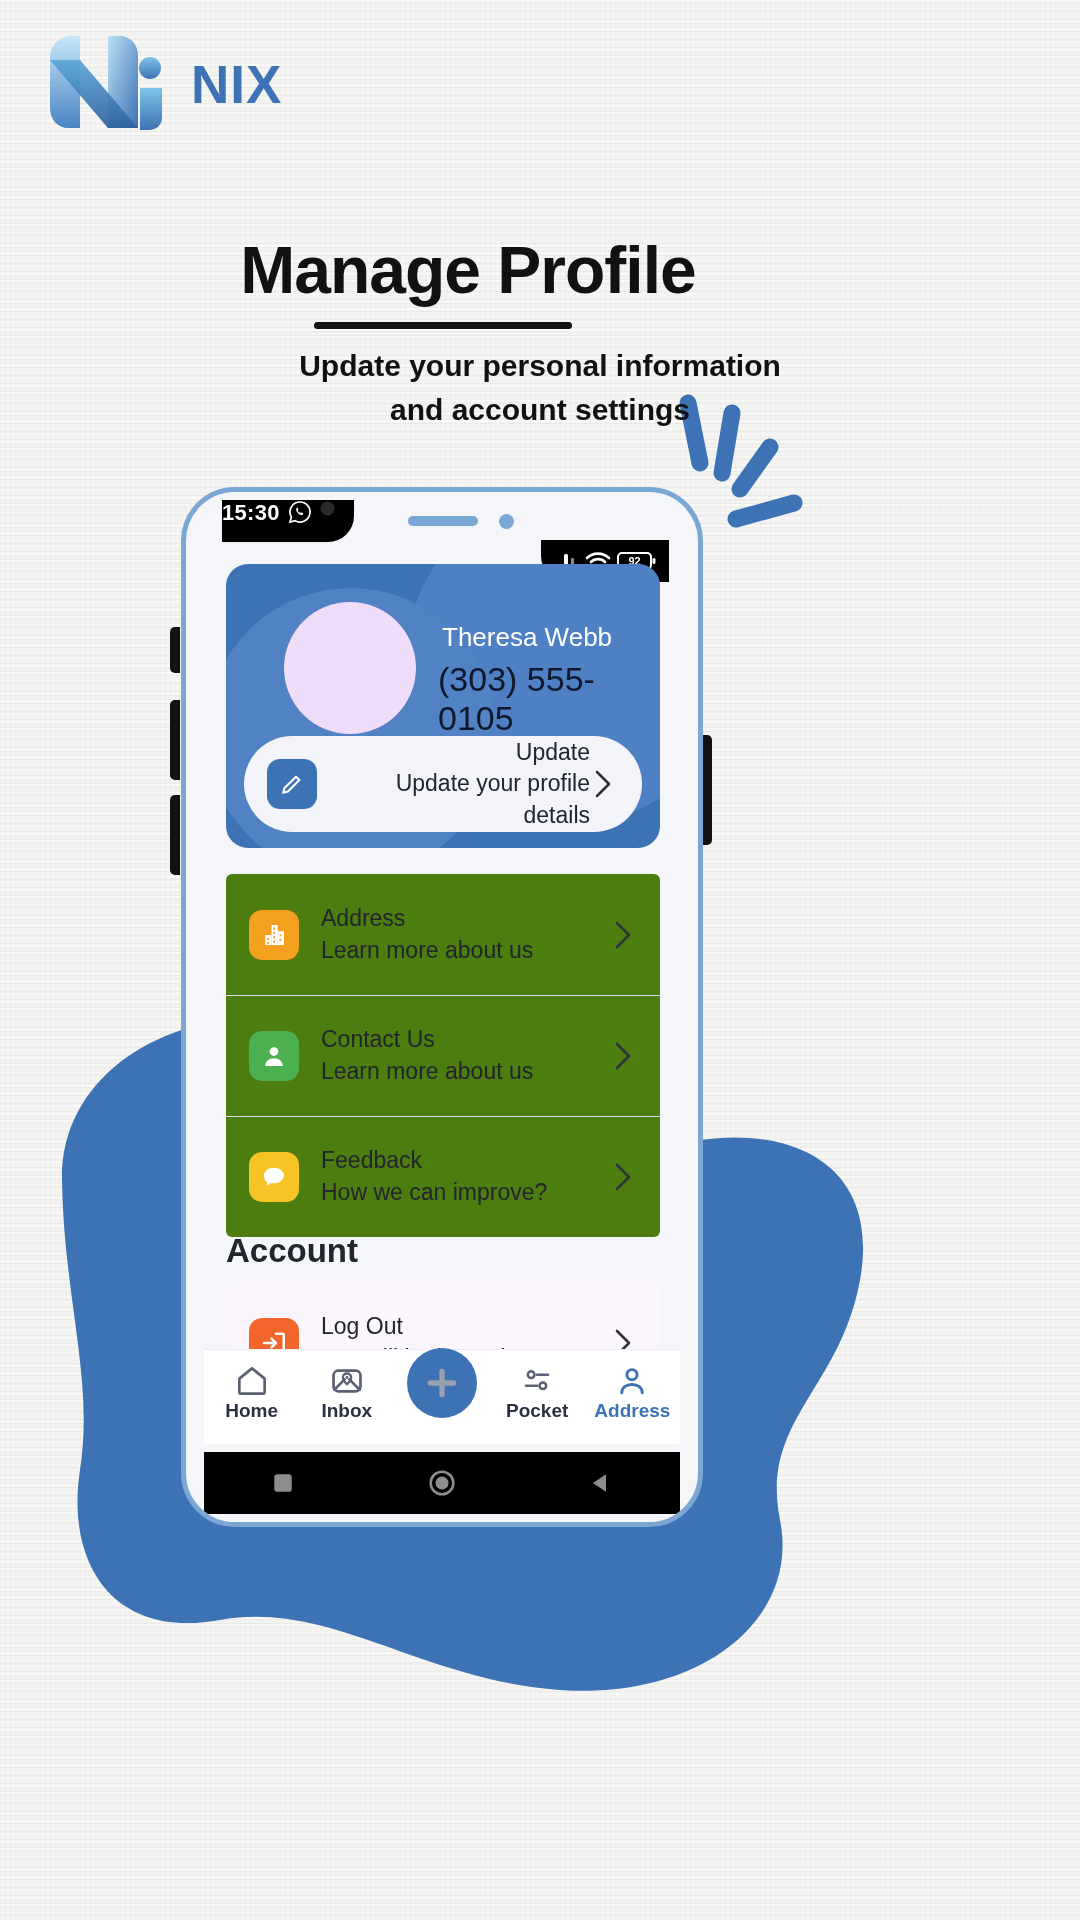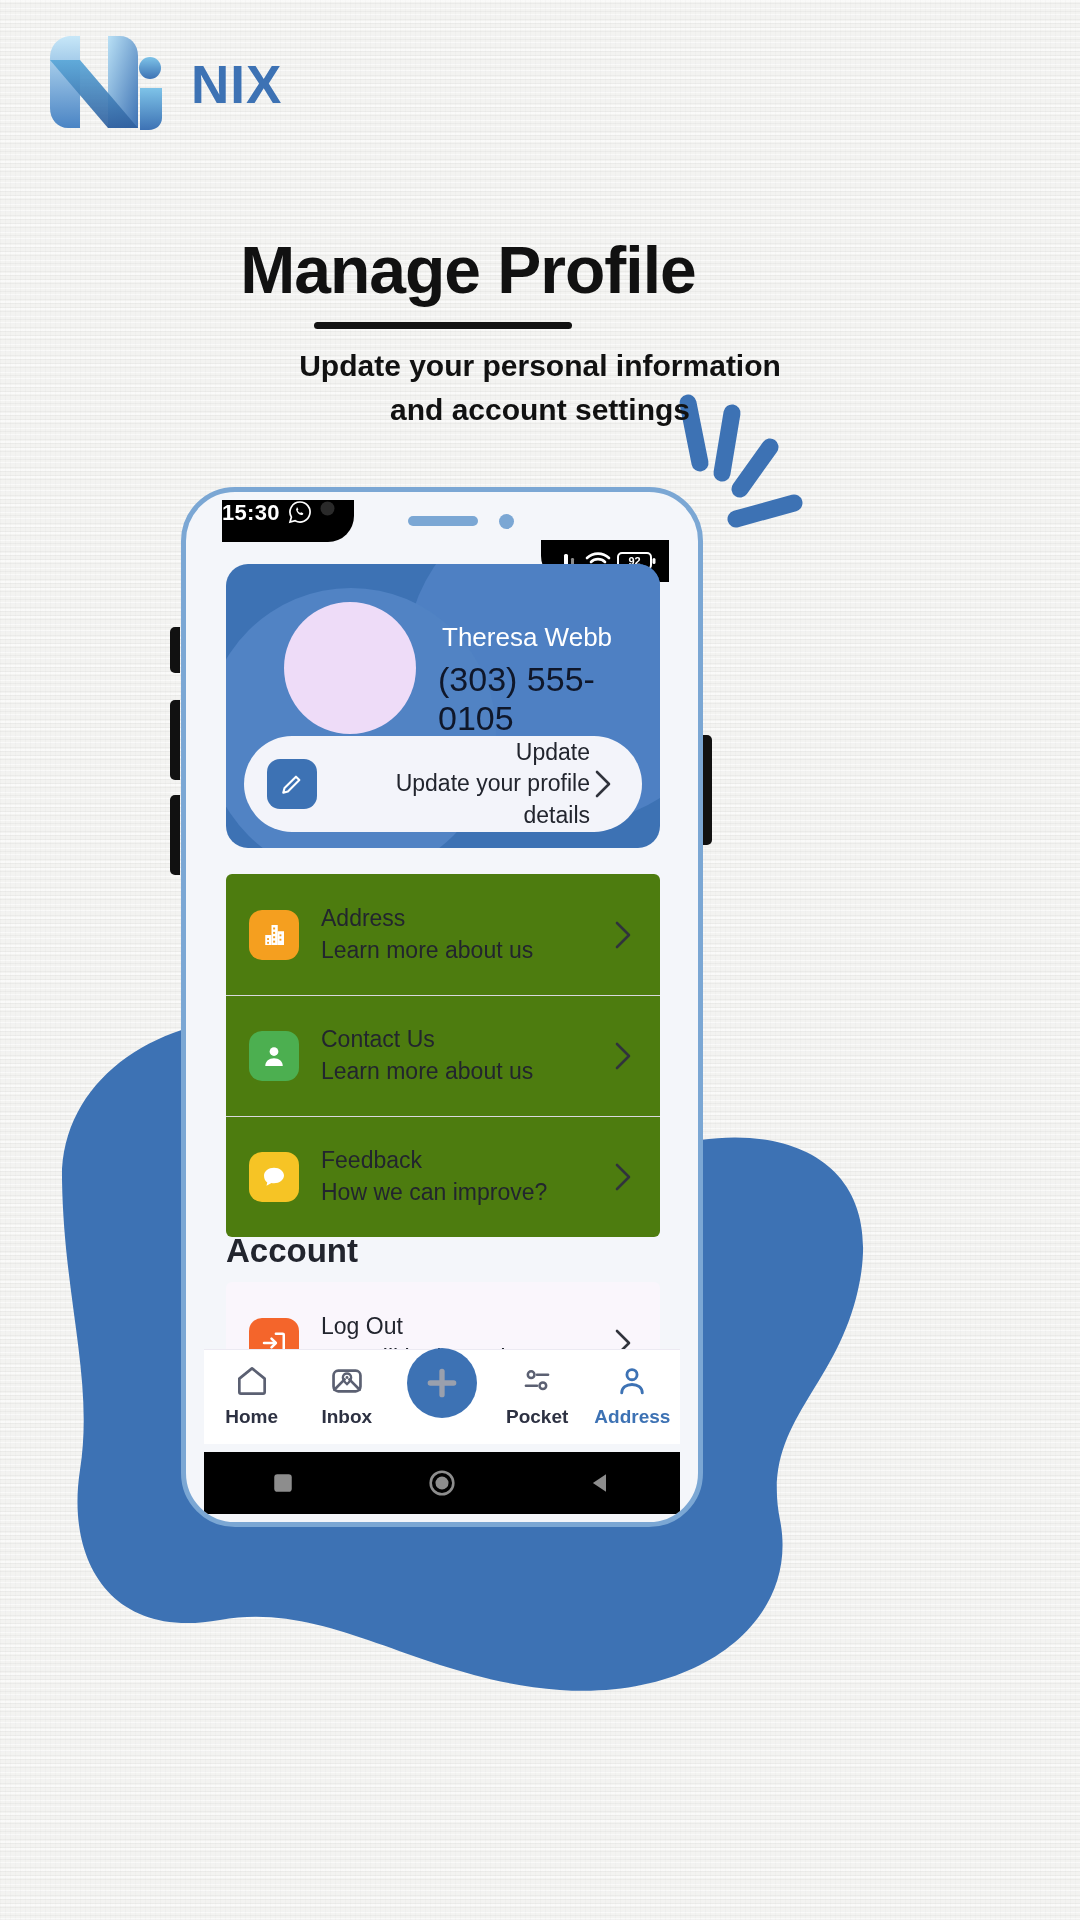--- a/index.html
+++ b/index.html
@@ -102,21 +102,21 @@
   .menu-chev{margin-right:24px;flex:0 0 auto;}
   
   #account-header{position:absolute;left:40px;top:740px;font-size:33px;font-weight:bold;color:#22252e;}
   #account-list{position:absolute;left:40px;top:790px;width:434px;background:#faf6fc;border-radius:6px;}
   
   #bottom-nav{
     position:absolute;left:18px;bottom:78px;width:476px;height:95px;background:#ffffff;
     display:flex;align-items:flex-start;justify-content:space-around;
     border-top:1px solid #eceaf2;padding-top:12px;box-sizing:border-box;
   }
-  .nav-item{width:80px;display:flex;flex-direction:column;align-items:center;gap:6px;}
+  .nav-item{width:80px;display:flex;flex-direction:column;align-items:center;}
   .nav-label{font-size:19px;color:#2d3142;font-weight:bold;}
   #fab{
     width:70px;height:70px;border-radius:50%;background:#3d72b4;
     display:flex;align-items:center;justify-content:center;margin-top:-14px;
   }
   
   #android-nav{
     position:absolute;left:18px;bottom:8px;width:476px;height:62px;background:#000;
     display:flex;align-items:center;justify-content:space-around;
   }

